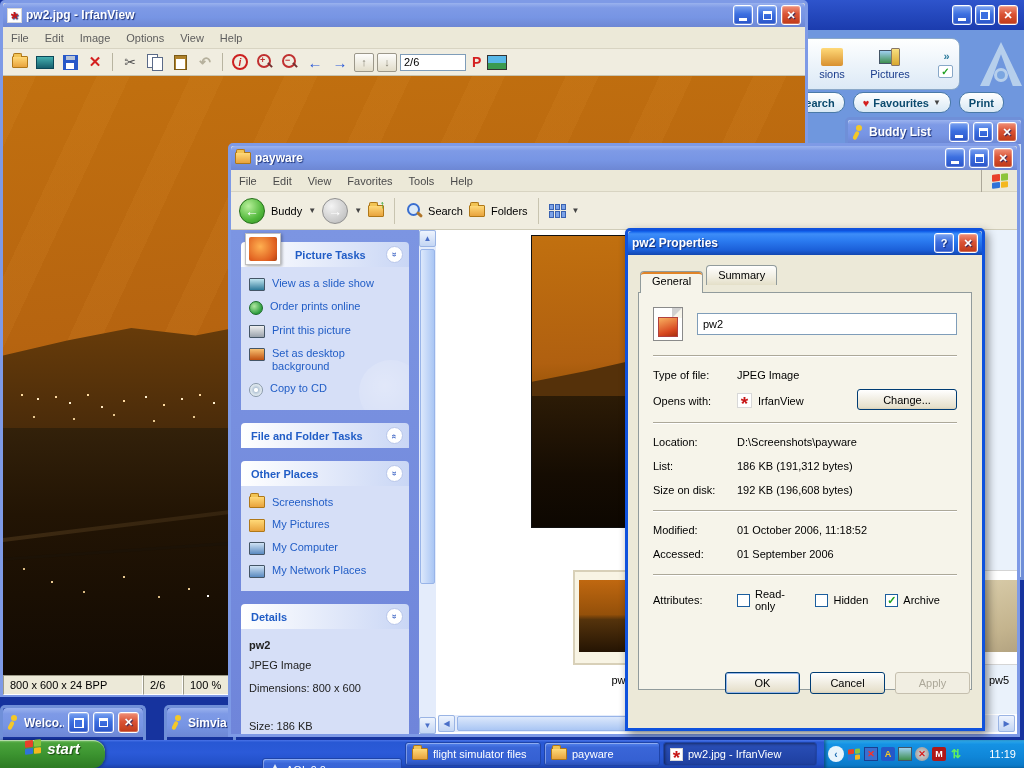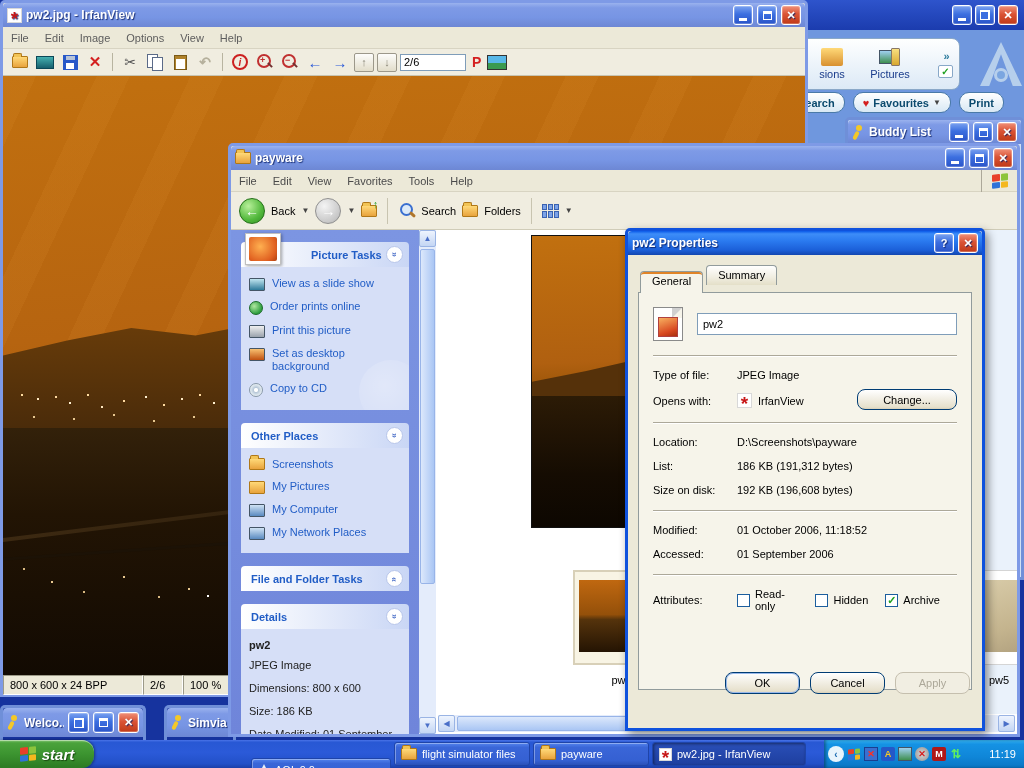--- a/index.html
+++ b/index.html
@@ -30,21 +30,21 @@
   .ico-folder::before { content:""; position:absolute; top:-4px; left:0; width:7px; height:3px; background:#f2c455; border:1px solid #b07818; border-bottom:none; border-radius:2px 2px 0 0; }
   .splat { width:15px; height:15px; background:#fff; border:1px solid #d8d8d8; display:flex; align-items:center; justify-content:center; color:#c81818; font-weight:bold; flex:none; }
   .splat::after { content:"*"; font-size:19px; line-height:10px; margin-top:7px; }
   .aim-man { width:13px; height:15px; position:relative; flex:none; }
   .aim-man::before { content:""; position:absolute; left:4px; top:0; width:6px; height:6px; border-radius:50%; background:#f4c828; }
   .aim-man::after { content:""; position:absolute; left:2px; top:6px; width:4px; height:9px; background:#f4c828; transform:rotate(28deg); border-radius:2px; }
   .cb { width:13px; height:13px; background:#fff; border:1px solid #1c5e9e; display:inline-flex; align-items:center; justify-content:center; flex:none; }
   .cb.checked::after { content:"✓"; color:#21a121; font-weight:bold; font-size:11px; line-height:9px; }
   .sep-etched { border-top:1px solid #aca899; border-bottom:1px solid #fff; height:2px; }
   .xp-btn { height:22px; min-width:75px; background:linear-gradient(180deg,#ffffff,#f2efe5 45%,#e6e0cc 90%,#d8d0ba);
-    border:1px solid #003c74; border-radius:8px; font-size:11px; color:#000;
+    border:1px solid #003c74; border-radius:3px; font-size:11px; color:#000;
     display:inline-flex; align-items:center; justify-content:center; font-family:"Liberation Sans",sans-serif; }
   .xp-btn.default { box-shadow:inset 0 0 0 1px #98b8ea; }
   .xp-btn.disabled { color:#aca899; border-color:#c5bfae; background:#f1eee2; }
 
   
   #irfanview { left:0; top:4; width:808px; height:697px; z-index:2; border:3px solid #7e9ae6; background:#ece9d8; }
   .menubar { height:22px; background:#ece9d8; display:flex; align-items:center; font-size:11px; color:#5d5d5d; }
   .menubar span { padding:3px 8px; }
   #irfanview .menubar { border-bottom:1px solid #d8d4c2; }
   .iv-toolbar { height:27px; background:#f0ede0; border-bottom:1px solid #c8c4b0; display:flex; align-items:center; gap:3px; padding:0 6px; }
@@ -117,21 +117,21 @@
   .sec-h { height:25px; background:linear-gradient(90deg,#ffffff,#c9d6f5); border-radius:4px 4px 0 0;
     display:flex; align-items:center; justify-content:space-between; padding:0 6px 0 10px;
     color:#215dc6; font-weight:bold; font-size:11px; position:relative; }
   .chev { width:17px; height:17px; border-radius:50%; background:#fff; border:1px solid #b8c6ea; color:#4a6fc8;
     display:flex; align-items:center; justify-content:center; font-size:9px; font-weight:bold; flex:none; }
   .chev span { transform:rotate(-90deg); letter-spacing:-1px; display:block; }
   .chev.down span { transform:rotate(90deg); }
   .sec-b { background:#d6dff7; padding:10px 8px 4px; font-size:11px; position:relative; overflow:hidden; }
   .titem { display:flex; gap:7px; margin-bottom:9px; align-items:flex-start; }
   .titem .lbl { color:#215dc6; width:122px; line-height:13px; }
-  .pt-head { padding-left:70px; }
+  .pt-head { padding-left:54px; }
   .pt-icon { position:absolute; left:4px; top:-9px; width:36px; height:32px; background:#fff; border:1px solid #c0c0c0; box-shadow:1px 1px 3px rgba(0,0,0,.35); padding:3px; }
   .pt-icon i { display:block; width:100%; height:100%; background:radial-gradient(circle at 40% 40%, #ffb050, #e06020 70%, #b04010); border-radius:2px; }
   .watermark { position:absolute; right:-14px; bottom:-14px; width:64px; height:64px; border-radius:50%;
     background:radial-gradient(circle at 40% 40%, rgba(255,255,255,.55), rgba(255,255,255,.12) 70%); opacity:.5; }
   .mini { width:16px; height:13px; flex:none; border:1px solid #456; border-radius:1px; margin-top:1px; }
   .mini.show { background:linear-gradient(#bfe4ef,#2f7a9a); }
   .mini.globe { border-radius:50%; width:14px; height:14px; background:radial-gradient(circle at 35% 35%, #b0e8a0, #2f9f3f 70%); border-color:#1a6a28; }
   .mini.printer { background:linear-gradient(#f0f0f0,#9aa2ac); }
   .mini.desk { background:linear-gradient(#f8c070,#c05010); }
   .mini.cd { border-radius:50%; width:14px; height:14px; background:radial-gradient(circle at 50% 50%, #fff 18%, #b8c8d8 30%, #e8f0f4 70%); border-color:#8898a8; }
@@ -212,24 +212,24 @@
   
   #buddy { left:845px; top:117px; width:179px; height:463px; z-index:3; border:3px solid #6f8fd8; background:#cfe0f5; }
   #welco { left:0; top:705px; width:146px; height:35px; z-index:3; border:3px solid #6f8fd8; border-bottom:none; border-radius:5px 5px 0 0; }
   #simvia { left:164px; top:705px; width:72px; height:35px; z-index:3; border:3px solid #6f8fd8; border-bottom:none; border-radius:5px 5px 0 0; overflow:hidden; }
   .minibar { height:29px; }
   .minibar .tbtn { width:21px; height:21px; }
 
   
   #taskbar { position:absolute; left:0; top:740px; width:1024px; height:28px; z-index:10; display:flex;
     background:linear-gradient(180deg,#4a74e8 0%,#2858d4 8%,#2b5ad8 45%,#2250c8 85%,#1b3fa8 100%); }
-  #start { width:94px; height:28px; border-radius:0 12px 12px 0; flex:none;
+  #start { width:105px; height:28px; border-radius:0 12px 12px 0; flex:none;
     background:linear-gradient(180deg,#8cc97c 0%,#4aa33c 10%,#3c9430 50%,#2e7d24 95%);
     box-shadow:1px 0 3px rgba(0,0,0,.4), inset 0 1px 0 rgba(255,255,255,.4);
-    display:flex; align-items:center; justify-content:center; gap:6px; color:#fff; font-style:italic; font-weight:bold; font-size:15px; text-shadow:1px 1px 1px #1a4a10; }
+    display:flex; justify-content:center; gap:6px; color:#fff; font-style:italic; font-weight:bold; font-size:15px; text-shadow:1px 1px 1px #1a4a10; }
   .flag { width:16px; height:14px; display:grid; grid-template:1fr 1fr / 1fr 1fr; gap:1px; transform:skewY(-6deg); flex:none; }
   .flag i { border-radius:1px; } .flag i:nth-child(1){background:#e8402a;} .flag i:nth-child(2){background:#8cc43c;} .flag i:nth-child(3){background:#2f73d8;} .flag i:nth-child(4){background:#f4b81e;}
   .tasks { display:flex; gap:3px; padding:2px; flex:1; overflow:hidden; }
   .task { height:24px; border-radius:3px; border:1px solid #1f44a8; color:#fff; font-size:11px;
     background:linear-gradient(180deg,#5484ee,#3a66d8 20%,#3560d2 80%,#2b51b8);
     box-shadow:inset 1px 1px 0 rgba(255,255,255,.35); display:flex; align-items:center; gap:5px; padding:0 6px; white-space:nowrap; overflow:hidden; flex:none; }
   .task.active { background:linear-gradient(180deg,#2a4fb8,#1e3f9f); box-shadow:inset 1px 1px 3px rgba(0,0,0,.45); }
   .task:nth-child(1){width:152px;margin-top:48px;} .task:nth-child(2){width:140px;margin-top:16px;} .task:nth-child(3){width:136px;} .task:nth-child(4){width:116px;} .task:nth-child(5){width:154px;}
   .msn-ico { width:13px; height:13px; border-radius:3px; background:radial-gradient(circle at 30% 30%, #9fd86a, #2f8fd8 75%); flex:none; }
   .aol-mini { width:12px; height:12px; background:#e8f0f8; clip-path:polygon(50% 0,100% 100%,0 100%); flex:none; }
@@ -428,21 +428,21 @@
       <div class="grid">
           <i style="background:#e8402a"></i>
           <i style="background:#8cc43c"></i>
           <i style="background:#2f73d8"></i>
           <i style="background:#f4b81e"></i>
         </div>
     </div>
   </div>
   <div class="exp-toolbar">
     <div class="circle-btn back">←</div>
-    <span>Back</span>
+    <span>Buddy</span>
     <span class="drop">▼</span>
     <div class="circle-btn fwd">→</div>
     <span class="drop">▼</span>
     <span class="ico-folder up-ico"></span>
     <span class="tsep"></span>
     <span class="mag"></span>
     <span>Search</span>
     <span class="ico-folder"></span>
     <span>Folders</span>
     <span class="tsep"></span>
@@ -487,20 +487,28 @@
           </div>
           <div class="titem">
             <span class="mini cd"></span>
             <span class="lbl">Copy to CD</span>
           </div>
           <div class="watermark"></div>
         </div>
       </div>
       <div class="sec">
         <div class="sec-h">
+          <span>File and Folder Tasks</span>
+          <span class="chev down">
+              <span>«</span>
+            </span>
+        </div>
+      </div>
+      <div class="sec">
+        <div class="sec-h">
           <span>Other Places</span>
           <span class="chev">
               <span>«</span>
             </span>
         </div>
         <div class="sec-b">
           <div class="titem">
             <span class="ico-folder"></span>
             <span class="lbl">Screenshots</span>
           </div>
@@ -509,42 +517,34 @@
             <span class="lbl">My Pictures</span>
           </div>
           <div class="titem">
             <span class="mini pc"></span>
             <span class="lbl">My Computer</span>
           </div>
           <div class="titem">
             <span class="mini net"></span>
             <span class="lbl">My Network Places</span>
           </div>
-        </div>
-      </div>
-      <div class="sec">
-        <div class="sec-h">
-          <span>File and Folder Tasks</span>
-          <span class="chev down">
-              <span>«</span>
-            </span>
         </div>
       </div>
       <div class="sec">
         <div class="sec-h">
           <span>Details</span>
           <span class="chev">
               <span>«</span>
             </span>
         </div>
         <div class="sec-b">
           <div class="det-line" style="font-weight:bold">pw2</div>
           <div class="det-line">JPEG Image</div>
           <div class="det-line" style="margin-top:10px">Dimensions: 800 x 600</div>
-          <div class="det-line" style="margin-top:10px">Size: 186 KB</div>
+          <div class="det-line" style="margin-top:25px">Size: 186 KB</div>
           <div class="det-line" style="margin-top:10px">Date Modified: 01 September 2006, 11:18</div>
         </div>
       </div>
     </div>
     <div class="vscroll">
       <div class="sb-btn">▲</div>
       <div class="vtrack">
           <div class="vthumb"></div>
         </div>
       <div class="sb-btn">▼</div>

